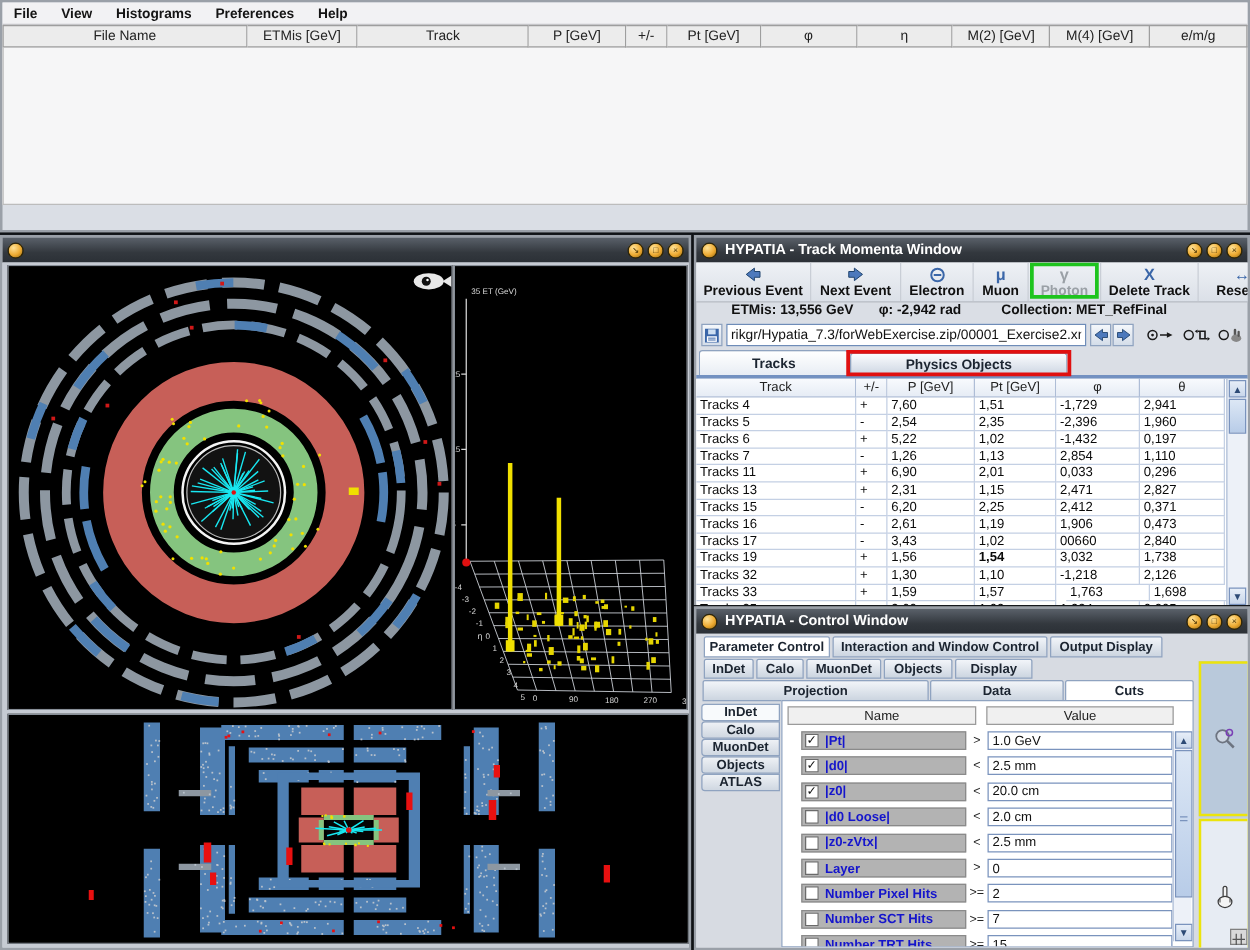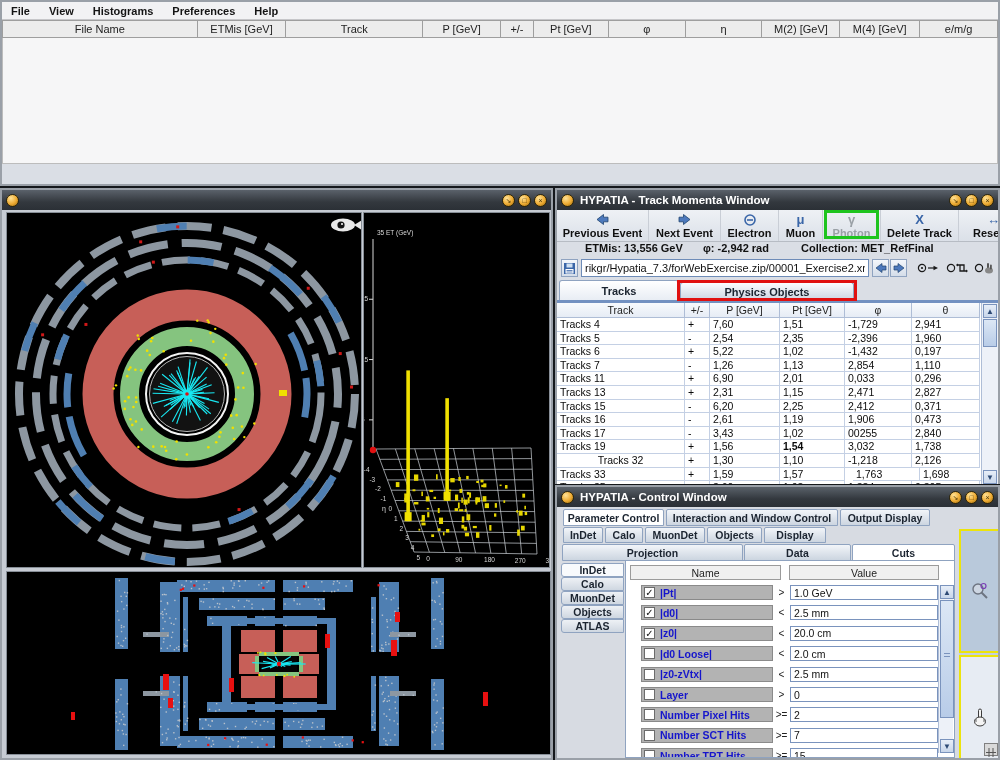--- a/index.html
+++ b/index.html
@@ -1102,33 +1102,33 @@
         <div style="width: 70px;">2,61</div>
         <div style="width: 65px;">1,19</div>
         <div style="width: 67px;">1,906</div>
         <div style="width: 68px;">0,473</div>
       </div>
       <div class="trow">
         <div style="width: 128px;">Tracks 17</div>
         <div style="width: 25px;">-</div>
         <div style="width: 70px;">3,43</div>
         <div style="width: 65px;">1,02</div>
-        <div style="width: 67px;">00255</div>
+        <div style="width: 67px;">00660</div>
         <div style="width: 68px;">2,840</div>
       </div>
       <div class="trow">
         <div style="width: 128px;">Tracks 19</div>
         <div style="width: 25px;">+</div>
         <div style="width: 70px;">1,56</div>
         <div style="width: 65px; font-weight: bold;">1,54</div>
         <div style="width: 67px;">3,032</div>
         <div style="width: 68px;">1,738</div>
       </div>
       <div class="trow">
-        <div style="width: 128px; text-align: center;">Tracks 32</div>
+        <div style="width: 128px;">Tracks 32</div>
         <div style="width: 25px;">+</div>
         <div style="width: 70px;">1,30</div>
         <div style="width: 65px;">1,10</div>
         <div style="width: 67px;">-1,218</div>
         <div style="width: 68px;">2,126</div>
       </div>
       <div class="trow">
         <div style="width: 128px;">Tracks 33</div>
         <div style="width: 25px;">+</div>
         <div style="width: 70px;">1,59</div>

